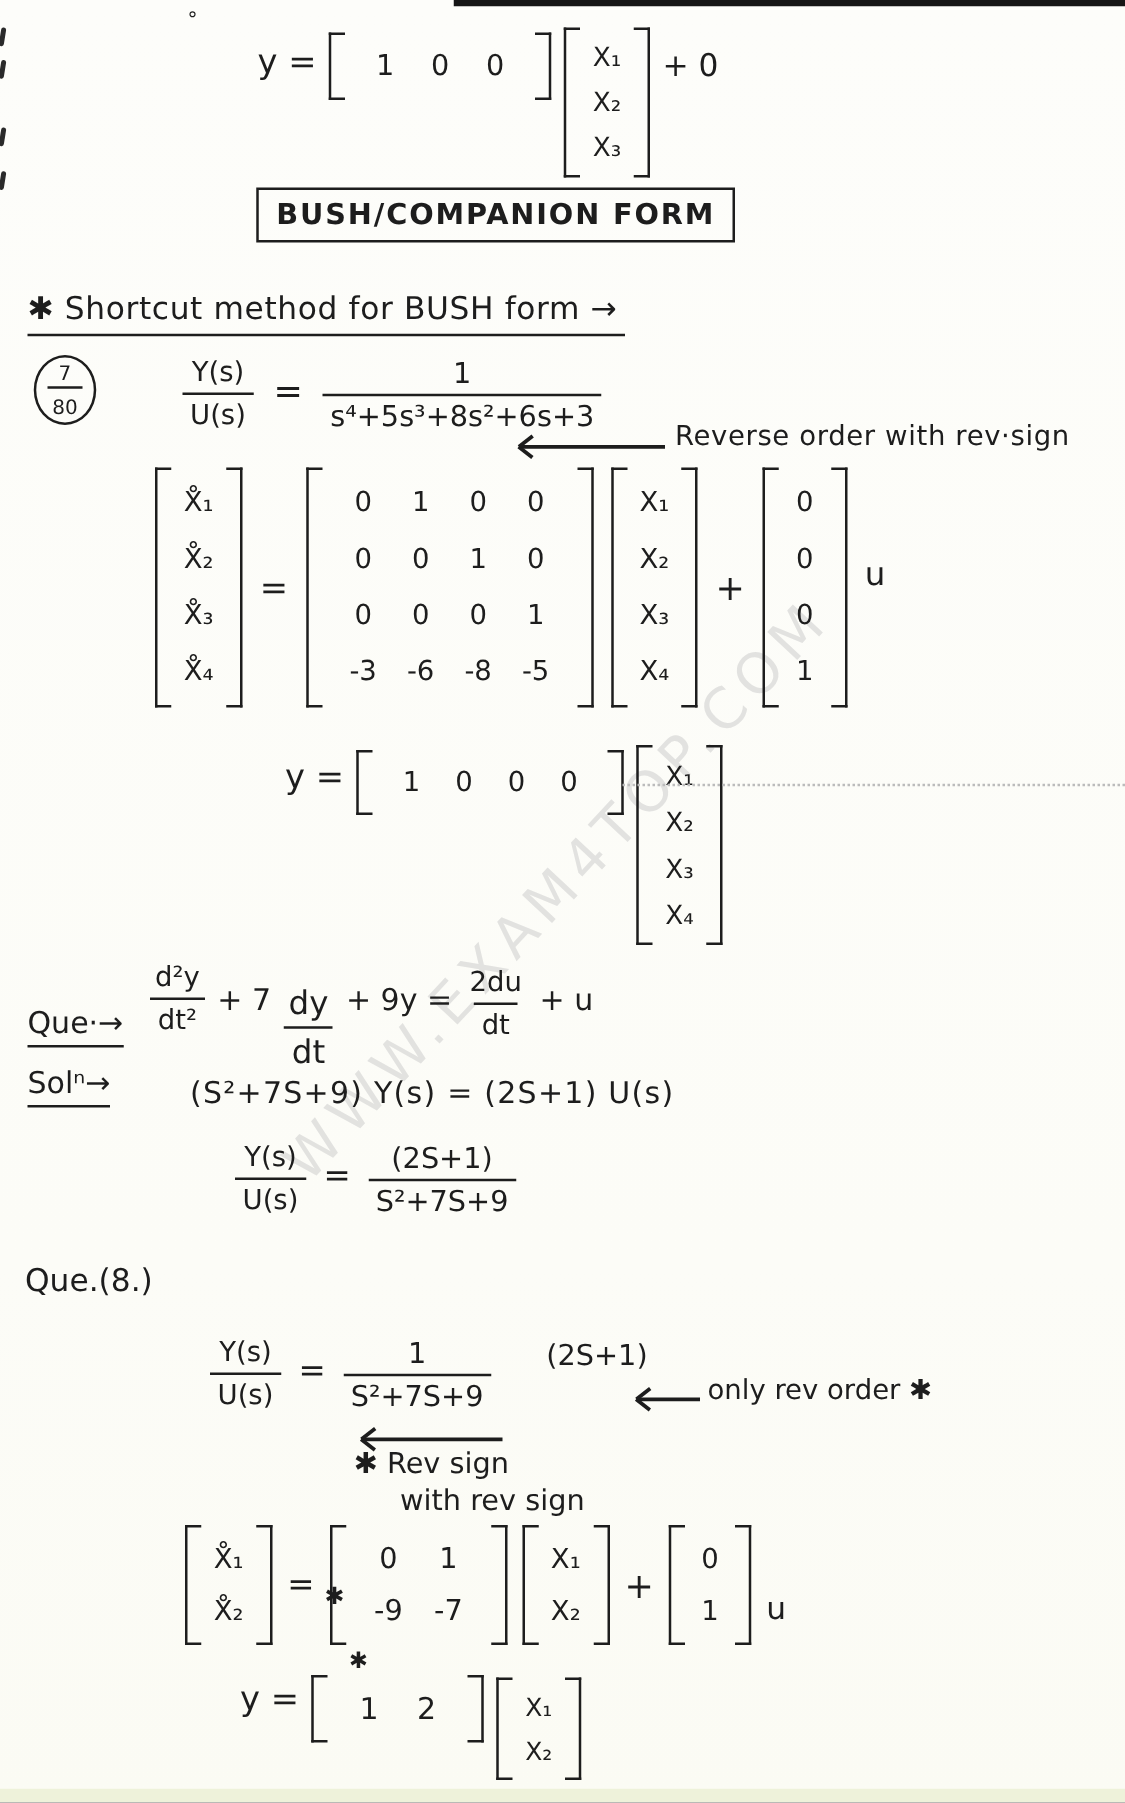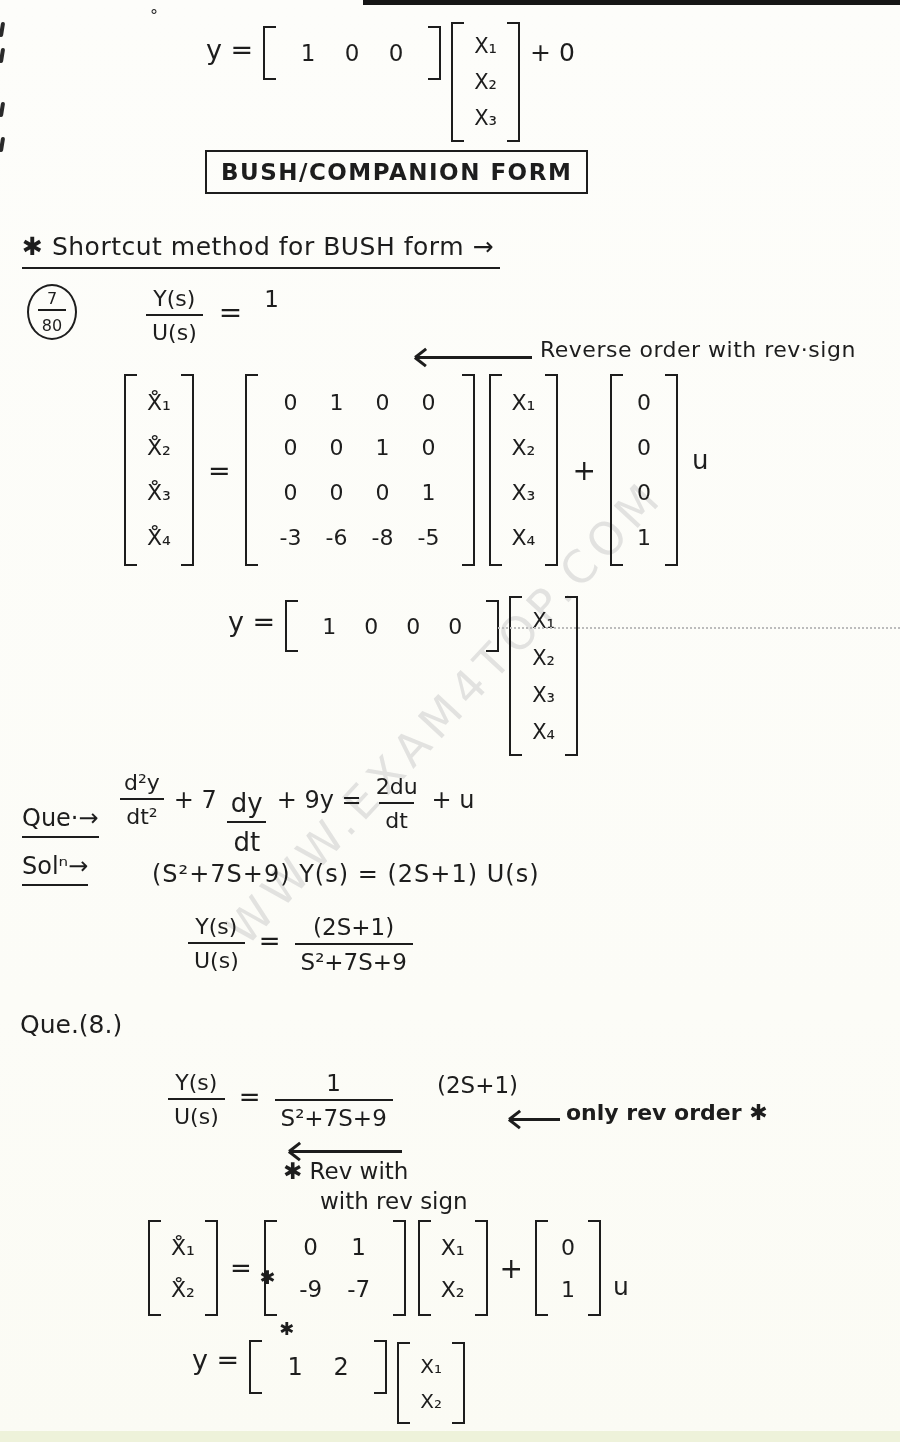--- a/index.html
+++ b/index.html
@@ -90,20 +90,21 @@
   </div>
 
   <div class="abs flexrow" style="left:146px;top:286px;gap:16px;">
     <span class="frac" style="font-size:22px;">
       <span class="num">Y(s)</span>
       <span class="den">U(s)</span>
     </span>
     <span style="font-size:28px;margin-top:10px;">=</span>
     <span class="frac" style="font-size:23px;">
       <span class="num">1</span>
+      <span class="den">s⁴+5s³+8s²+6s+3</span>
     </span>
   </div>
 
   <div class="arrowL" style="left:416px;top:356px;width:116px;"></div>
   <div class="abs" style="left:540px;top:337px;font-size:22px;letter-spacing:.5px;">Reverse order with rev·sign</div>
 
   <div class="abs flexrow" style="left:124px;top:374px;gap:14px;align-items:center;">
     <span class="mat">
       <span class="bl"></span>
       <span class="cells" style="grid-auto-rows:45px;font-size:22px;">
@@ -230,24 +231,24 @@
       <span class="den">U(s)</span>
     </span>
     <span style="font-size:26px;margin-top:12px;">=</span>
     <span class="frac" style="font-size:23px;">
       <span class="num">1</span>
       <span class="den">S²+7S+9</span>
     </span>
   </div>
   <div class="abs" style="left:437px;top:1072px;font-size:23px;">(2S+1)</div>
   <div class="arrowL" style="left:510px;top:1118px;width:50px;"></div>
-  <div class="abs" style="left:566px;top:1100px;font-size:22px;font-weight:bold;">only rev order ✱</div>
+  <div class="abs" style="left:566px;top:1100px;font-size:22px;">only rev order ✱</div>
 
   <div class="arrowL" style="left:290px;top:1150px;width:112px;"></div>
-  <div class="abs" style="left:283px;top:1158px;font-size:23px;">✱ Rev with</div>
+  <div class="abs" style="left:283px;top:1158px;font-size:23px;">✱ Rev sign</div>
   <div class="abs" style="left:320px;top:1188px;font-size:23px;">with rev sign</div>
 
   <div class="abs flexrow" style="left:148px;top:1220px;gap:12px;align-items:center;">
     <span class="mat">
       <span class="bl"></span>
       <span class="cells" style="grid-auto-rows:42px;font-size:22px;">
         <span>X̊₁</span>
         <span>X̊₂</span>
       </span>
       <span class="br"></span>

